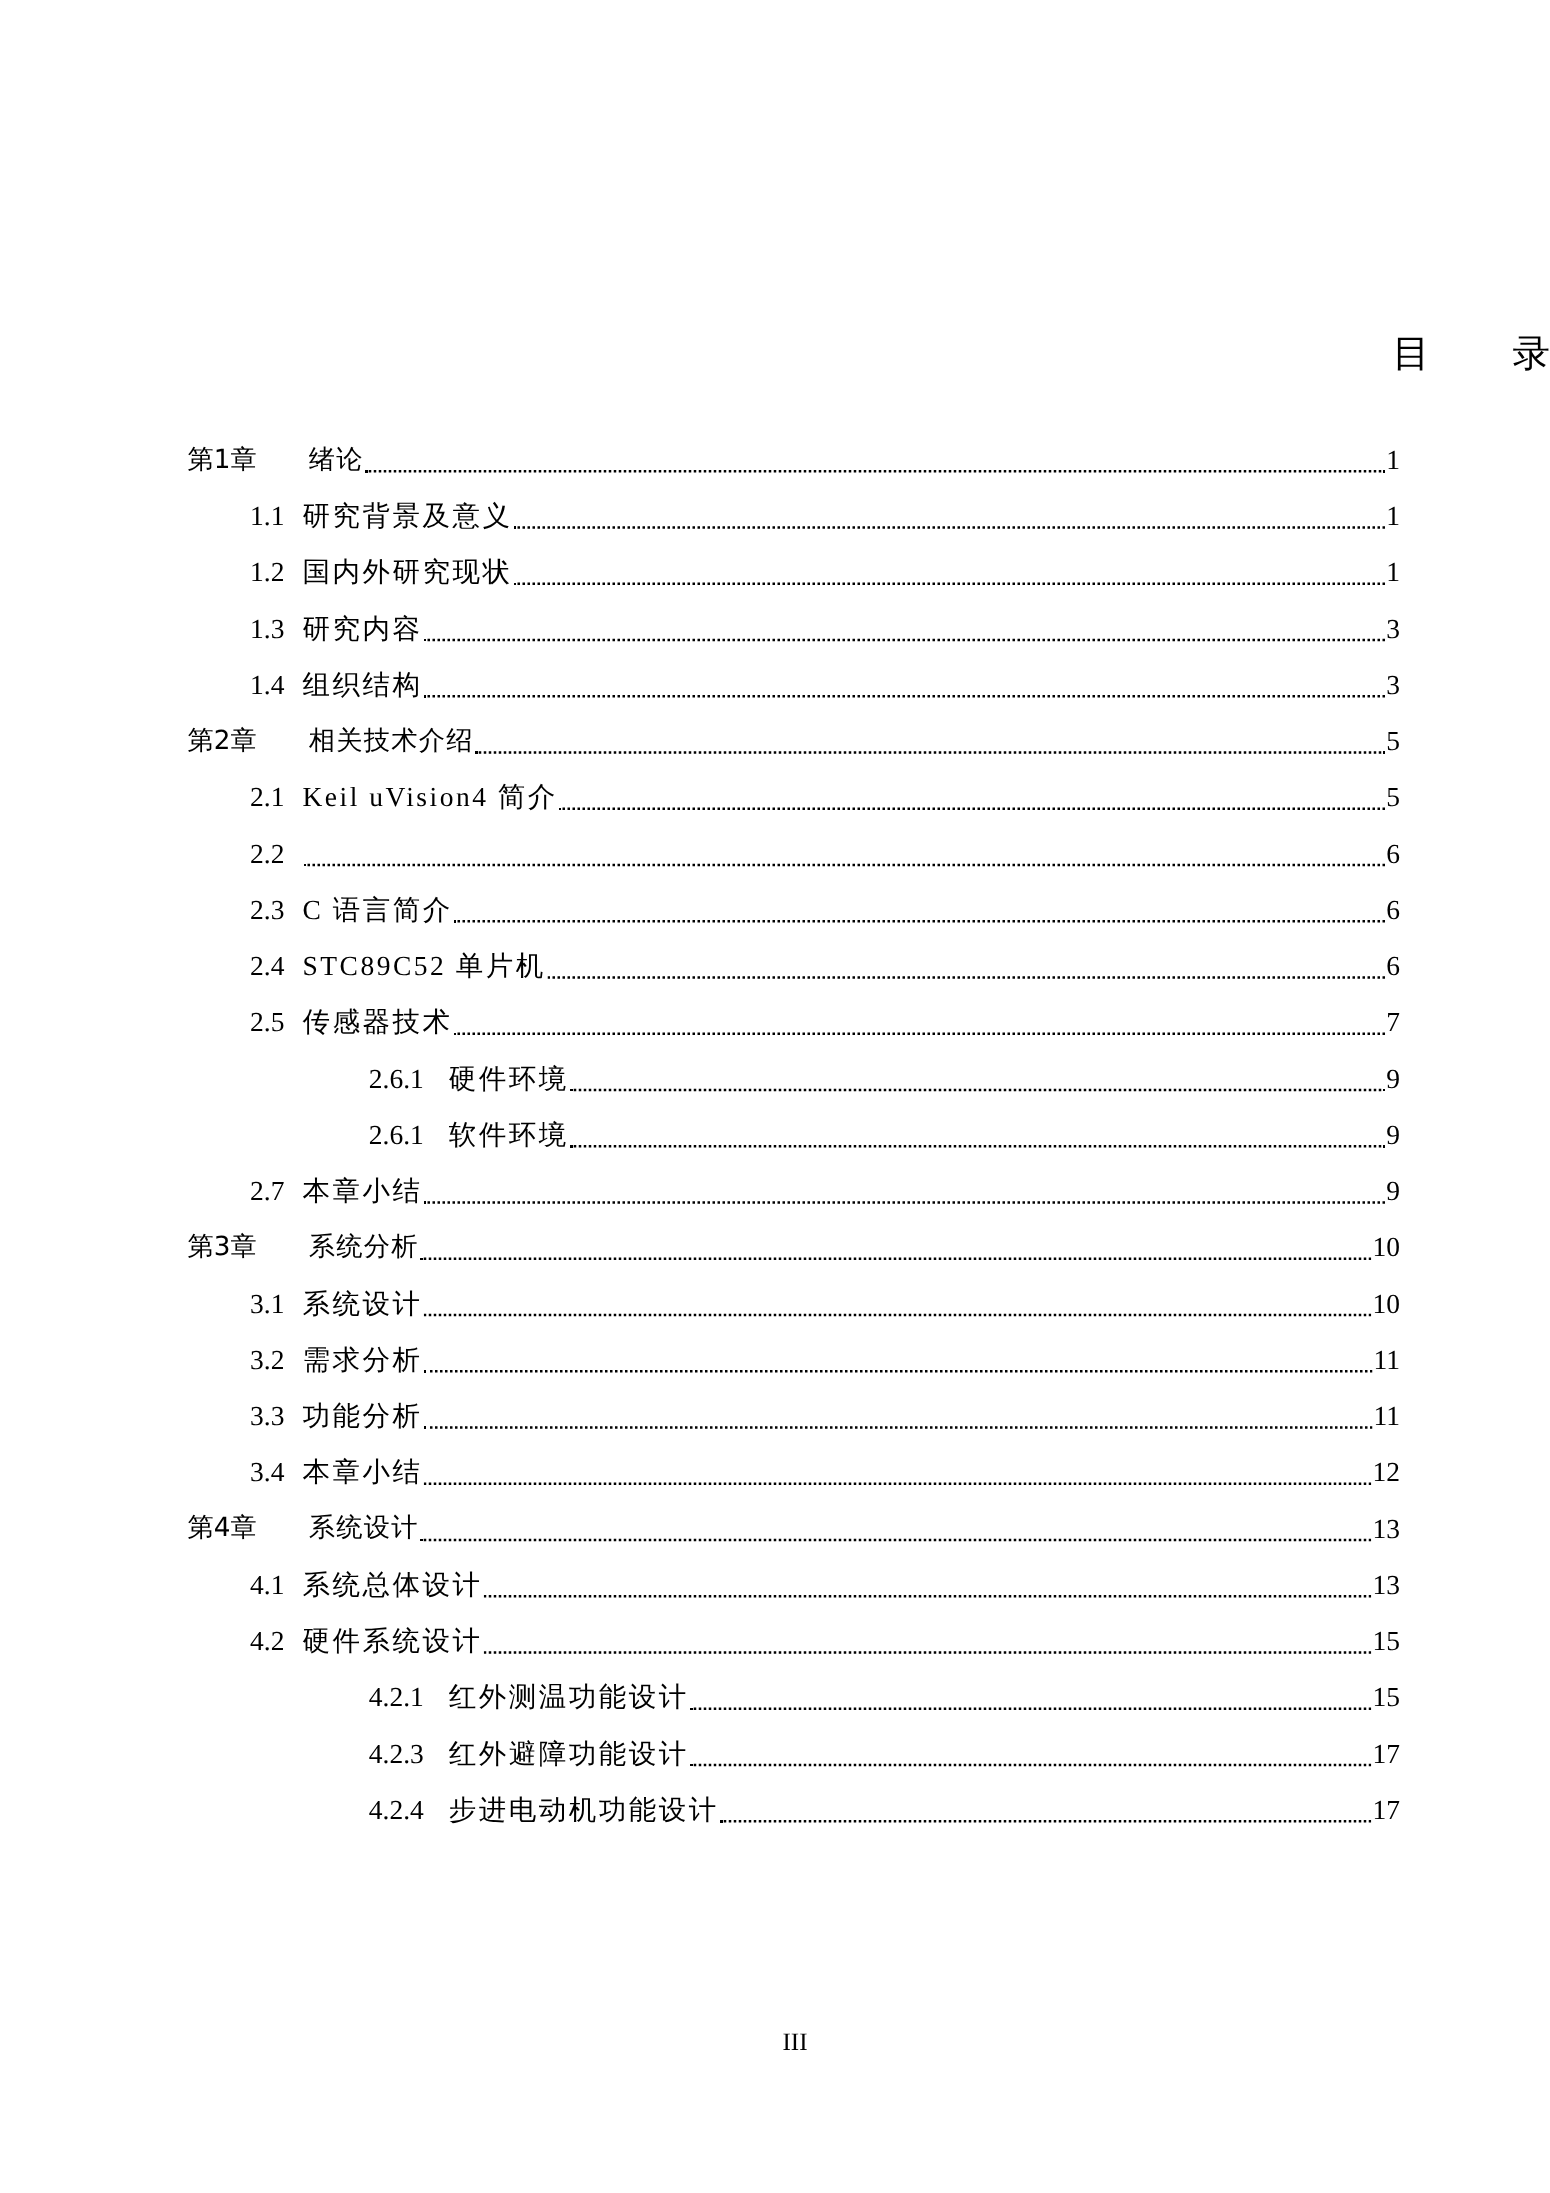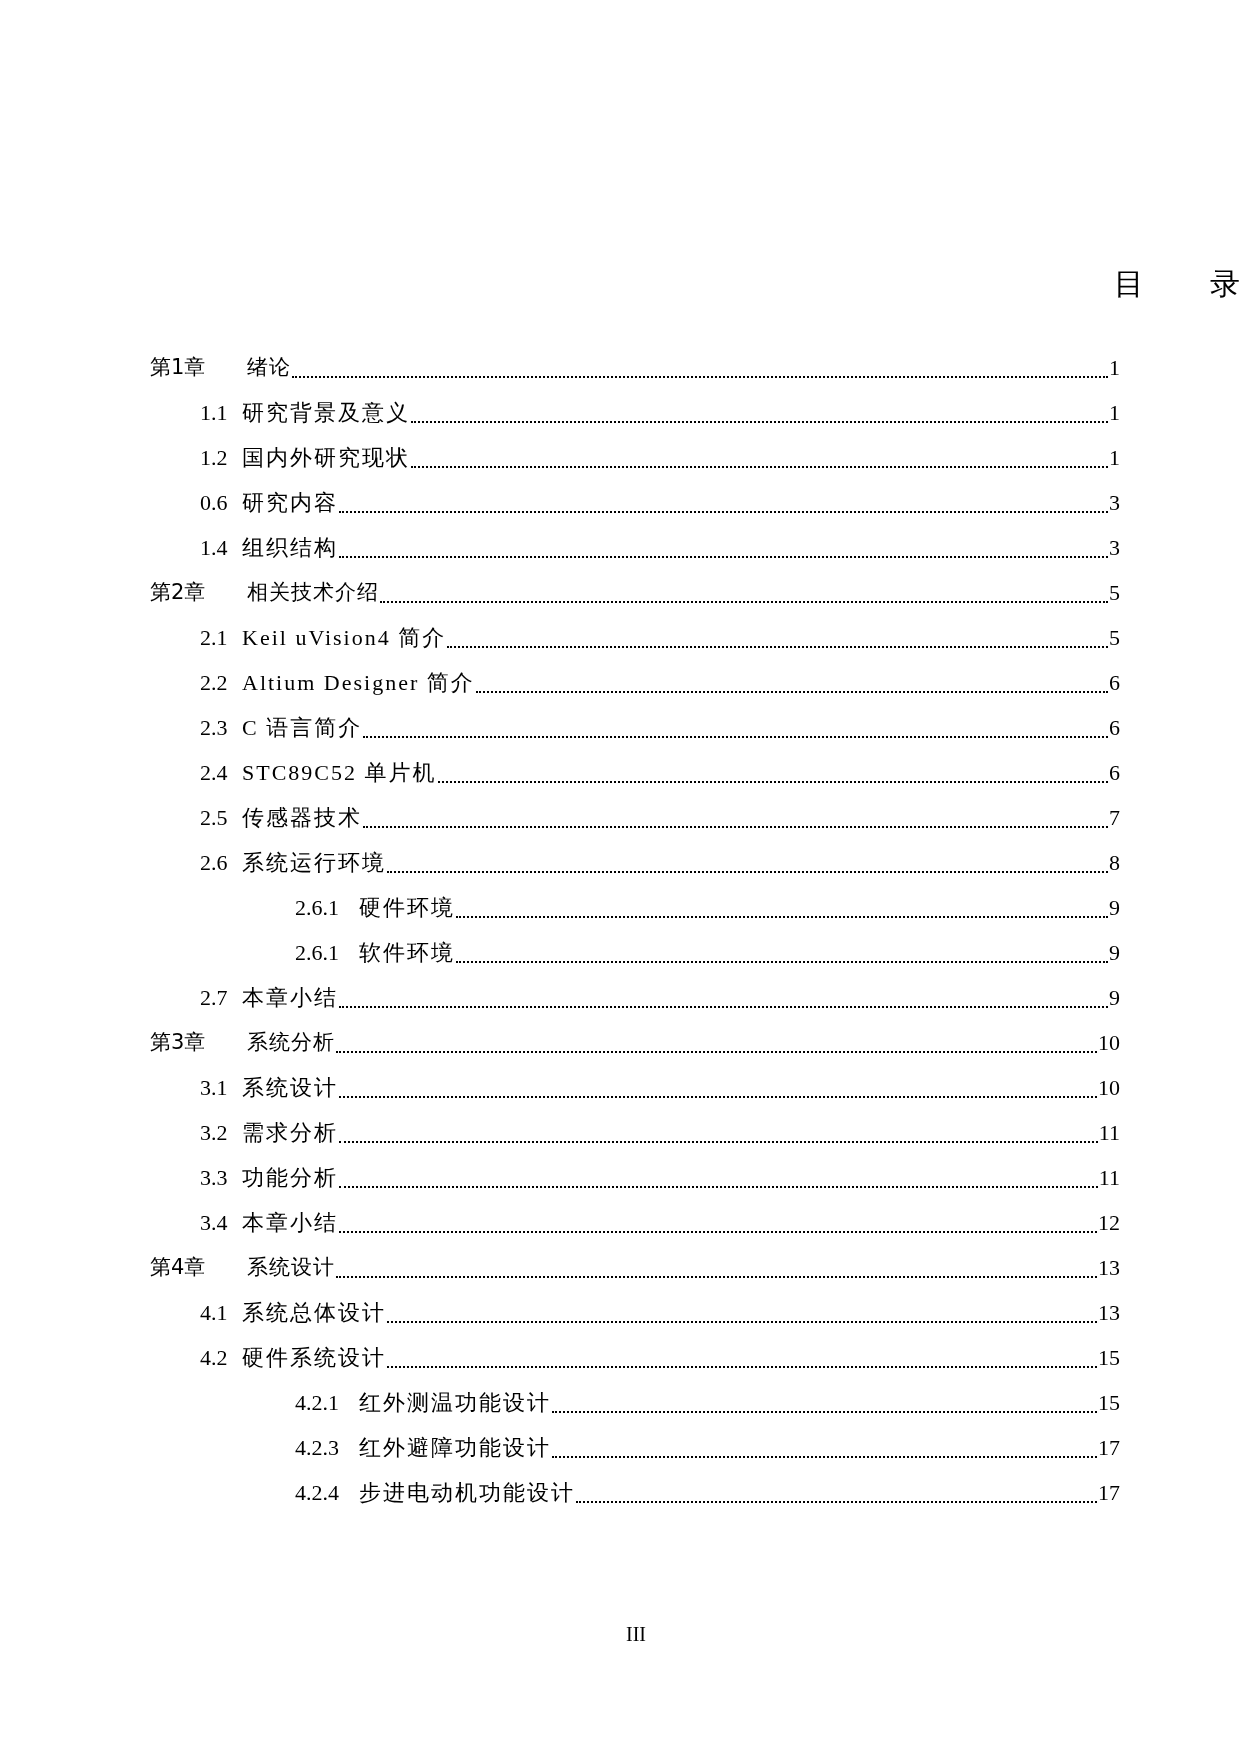--- a/index.html
+++ b/index.html
@@ -131,21 +131,21 @@
     <span class="leader"></span>
     <span class="page">1</span>
   </div>
   <div class="toc-row level-2">
     <span class="num">1.2</span>
     <span class="label">国内外研究现状</span>
     <span class="leader"></span>
     <span class="page">1</span>
   </div>
   <div class="toc-row level-2">
-    <span class="num">0.6</span>
+    <span class="num">1.3</span>
     <span class="label">研究内容</span>
     <span class="leader"></span>
     <span class="page">3</span>
   </div>
   <div class="toc-row level-2">
     <span class="num">1.4</span>
     <span class="label">组织结构</span>
     <span class="leader"></span>
     <span class="page">3</span>
   </div>
@@ -156,21 +156,20 @@
     <span class="page">5</span>
   </div>
   <div class="toc-row level-2">
     <span class="num">2.1</span>
     <span class="label">Keil uVision4 简介</span>
     <span class="leader"></span>
     <span class="page">5</span>
   </div>
   <div class="toc-row level-2">
     <span class="num">2.2</span>
-    <span class="label">Altium Designer 简介</span>
     <span class="leader"></span>
     <span class="page">6</span>
   </div>
   <div class="toc-row level-2">
     <span class="num">2.3</span>
     <span class="label">C 语言简介</span>
     <span class="leader"></span>
     <span class="page">6</span>
   </div>
   <div class="toc-row level-2">
@@ -178,26 +177,20 @@
     <span class="label">STC89C52 单片机</span>
     <span class="leader"></span>
     <span class="page">6</span>
   </div>
   <div class="toc-row level-2">
     <span class="num">2.5</span>
     <span class="label">传感器技术</span>
     <span class="leader"></span>
     <span class="page">7</span>
   </div>
-  <div class="toc-row level-2">
-    <span class="num">2.6</span>
-    <span class="label">系统运行环境</span>
-    <span class="leader"></span>
-    <span class="page">8</span>
-  </div>
   <div class="toc-row level-3">
     <span class="num">2.6.1</span>
     <span class="label">硬件环境</span>
     <span class="leader"></span>
     <span class="page">9</span>
   </div>
   <div class="toc-row level-3">
     <span class="num">2.6.1</span>
     <span class="label">软件环境</span>
     <span class="leader"></span>

